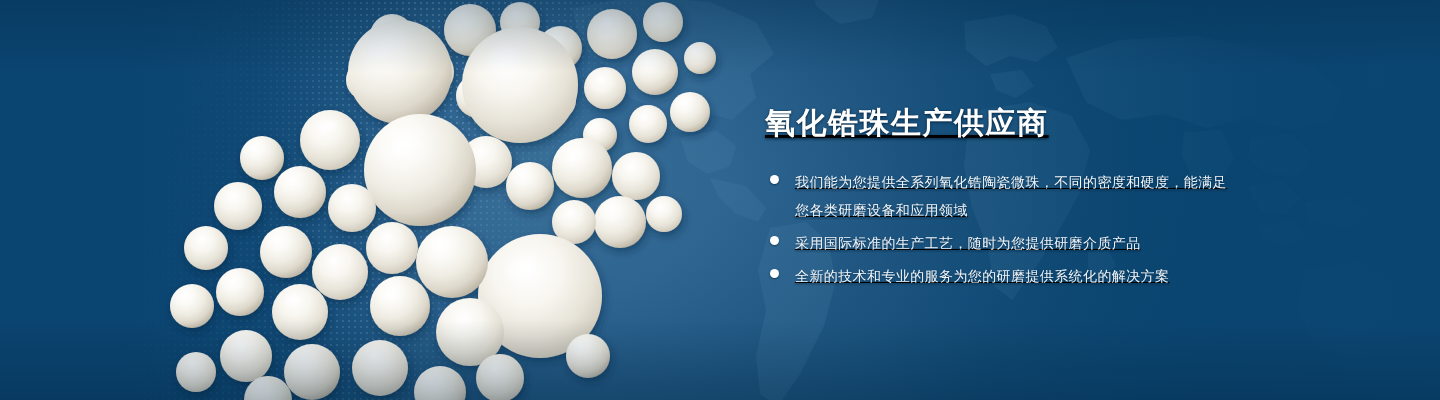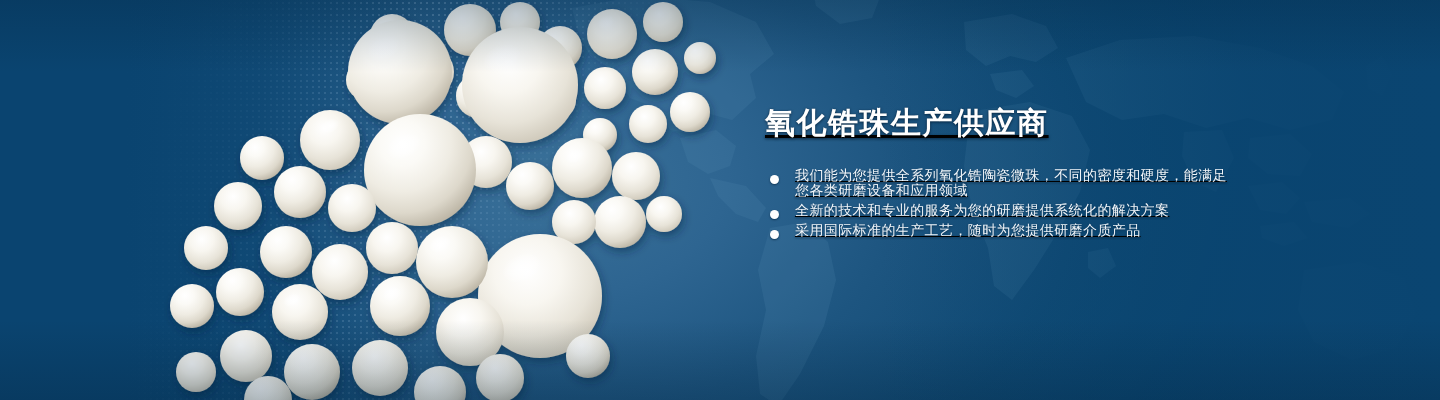--- a/index.html
+++ b/index.html
@@ -111,21 +111,21 @@
   .bullets {
     list-style: none;
     margin: 26px 0 0 0;
     padding: 0;
   }
   .bullets li {
     position: relative;
     padding-left: 30px;
     margin-bottom: 5px;
     font-size: 14px;
-    line-height: 15px;
+    line-height: 28px;
     color: #f2f6fa;
     letter-spacing: 0.4px;
     text-shadow: 0 1px 2px rgba(3,28,50,0.6);
   }
   .bullets li:last-child { margin-bottom: 0; }
   .dot {
     position: absolute;
     left: 5px;
     top: 7px;
     width: 9px;
@@ -304,22 +304,22 @@
   <div class="copy">
     <h1 class="headline">氧化锆珠生产供应商</h1>
 
     <ul class="bullets">
       <li>
         <span class="dot"></span>
         <span>我们能为您提供全系列氧化锆陶瓷微珠，不同的密度和硬度，能满足您各类研磨设备和应用领域</span>
       </li>
       <li>
         <span class="dot"></span>
-        <span>全新的技术和专业的服务为您的研磨提供系统化的解决方案</span>
+        <span>采用国际标准的生产工艺，随时为您提供研磨介质产品</span>
       </li>
       <li>
         <span class="dot"></span>
-        <span>采用国际标准的生产工艺，随时为您提供研磨介质产品</span>
+        <span>全新的技术和专业的服务为您的研磨提供系统化的解决方案</span>
       </li>
     </ul>
   </div>
 
 </div>
 
 </body></html>

